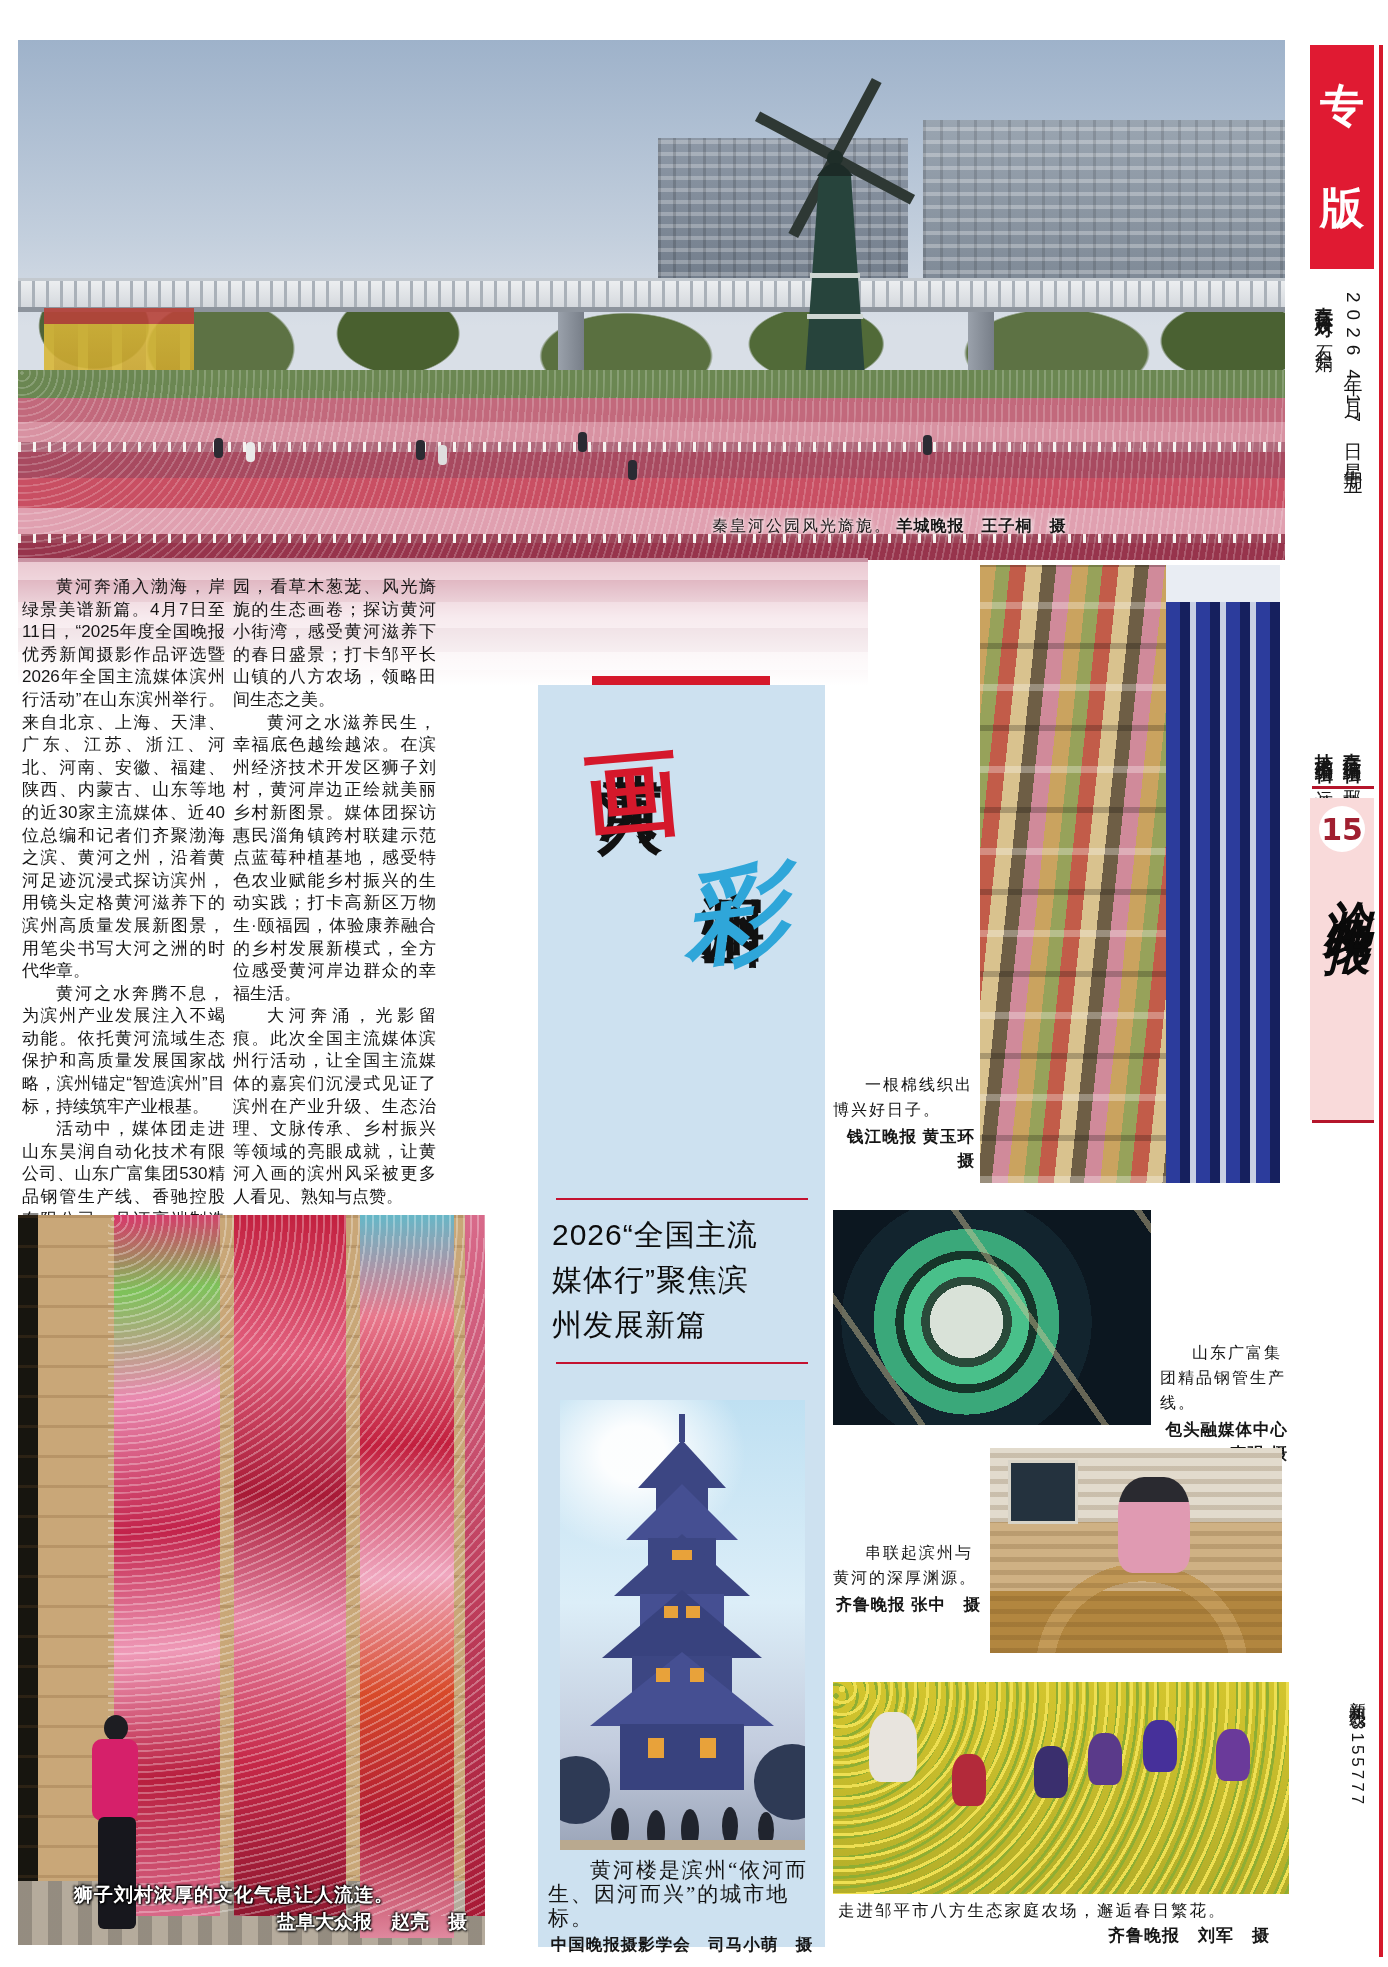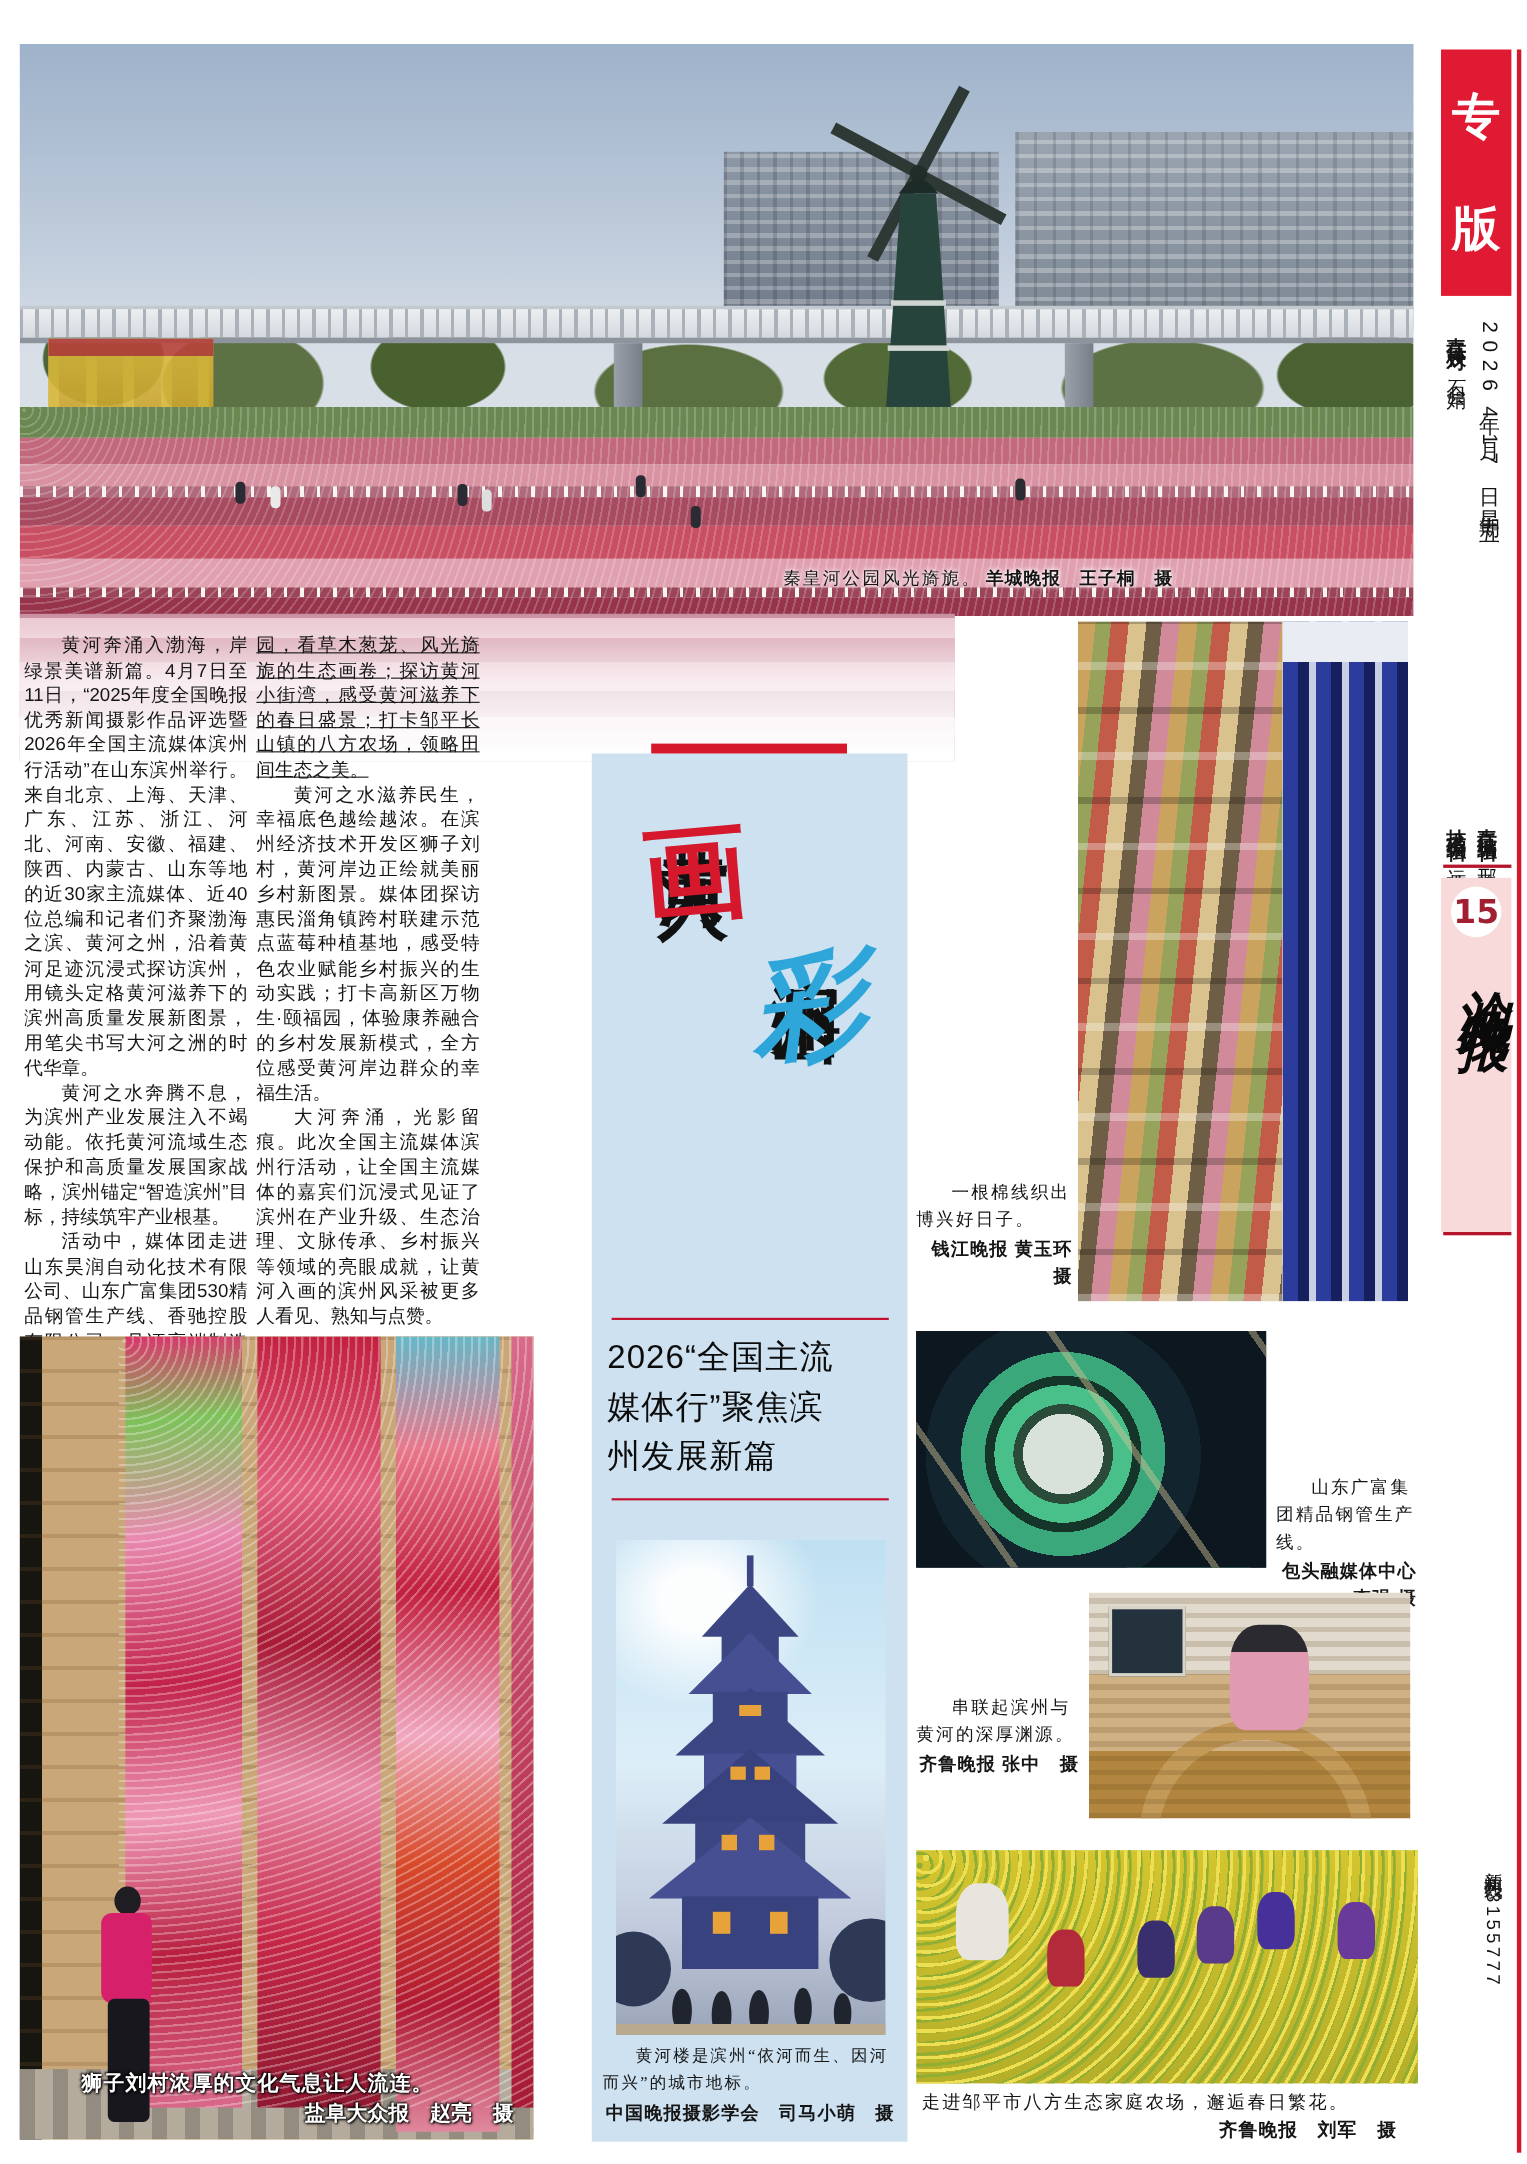--- a/index.html
+++ b/index.html
@@ -47,21 +47,21 @@
        linear-gradient(to bottom,rgba(255,255,255,.25) 0%,rgba(255,255,255,.78) 45%,#fff 95%),
        repeating-linear-gradient(0deg,#c97f93 0 22px,#e3b4c0 22px 40px,#b56a80 40px 64px,#dda4b4 64px 90px);}
   .hero-caption{left:712px;top:516px;width:330px;font-size:16px;
       text-shadow:0 0 4px #fff,0 0 6px #fff;white-space:nowrap;}
   .kai{font-family:"Liberation Serif",serif;letter-spacing:2px;}
   .credit{font-weight:bold;font-family:"Liberation Sans",sans-serif;letter-spacing:1px;}
 
   
   .col{width:203px;font-size:17px;line-height:22.6px;text-align:justify;}
   .col p{margin:0;text-indent:2em;}
-  .col p.cont{text-indent:0;text-decoration:underline;}
+  .col p.cont{text-indent:0;}
   .col1{left:22px;top:576px;}
   .col2{left:233px;top:576px;}
 
   
   .blue-block{left:538px;top:685px;width:287px;height:1262px;background:#cde1f0;}
   .headline-top-bar{left:592px;top:676px;width:178px;height:9px;background:#d5182b;}
   .v-title{writing-mode:vertical-rl;font-weight:900;font-size:64px;letter-spacing:8px;
       color:#111;font-family:"Liberation Sans",sans-serif;}
   .accent{font-family:"DejaVu Serif",serif;font-weight:bold;line-height:1;}
   .accent1{color:#d5182b;font-size:95px;transform:rotate(-5deg);}
@@ -71,21 +71,21 @@
   .subtitle{left:552px;top:1212px;width:260px;font-size:30px;line-height:45px;
       letter-spacing:1px;color:#0c0c0c;}
 
   
   .pagoda{left:560px;top:1400px;width:245px;height:450px;overflow:hidden;
       background:
        radial-gradient(160px 140px at 30% 12%,rgba(255,255,255,.95) 0 20%,rgba(255,255,255,0) 70%),
        linear-gradient(to bottom,#bfe0f2 0%,#dceef8 45%,#c2cbdd 78%,#9aa4b8 100%);}
   .pagoda svg{display:block;}
   .cap-pagoda{left:548px;top:1858px;width:268px;}
-  .cap-pagoda .txt{font-size:15px;line-height:24px;text-indent:2em;}
+  .cap-pagoda .txt{font-size:21px;line-height:24px;text-indent:2em;}
   .cap-pagoda .credit{display:block;text-align:center;font-size:16.5px;margin-top:4px;}
 
   
   .spool{left:980px;top:565px;width:300px;height:618px;overflow:hidden;background:#e8ebef;}
   .spool .sl{position:absolute;left:0;top:0;width:62%;height:100%;background:
       repeating-linear-gradient(0deg,rgba(255,255,255,.30) 0 7px,transparent 7px 42px,rgba(0,0,0,.22) 42px 48px,transparent 48px 82px),
       repeating-linear-gradient(96deg,#caa35f 0 16px,#97a25a 16px 30px,#c25c49 30px 46px,#d9c28e 46px 62px,#6e5e45 62px 76px,#d08a9a 76px 92px);}
   .spool .sr{position:absolute;right:0;top:0;width:38%;height:100%;background:
       linear-gradient(to bottom,#e9edf3 0 6%,rgba(233,237,243,0) 6%),
       repeating-linear-gradient(90deg,#2c3c9c 0 14px,#16205e 14px 24px,#c8cfe4 24px 30px);}

